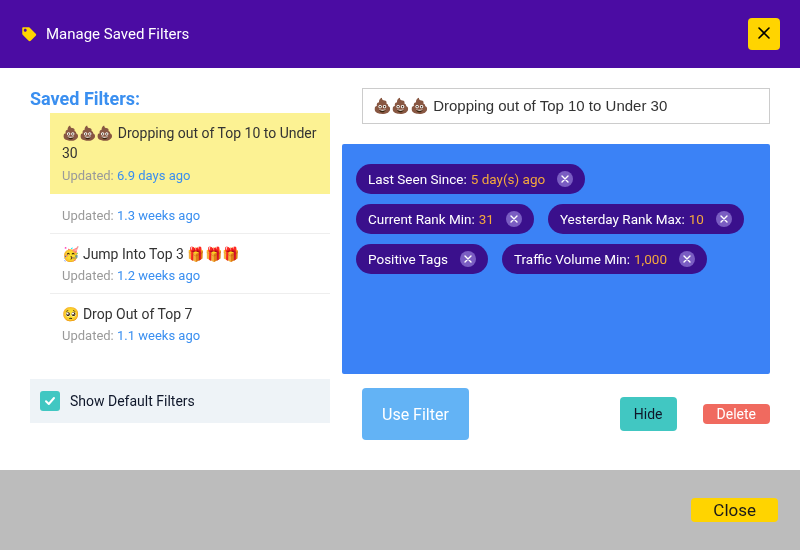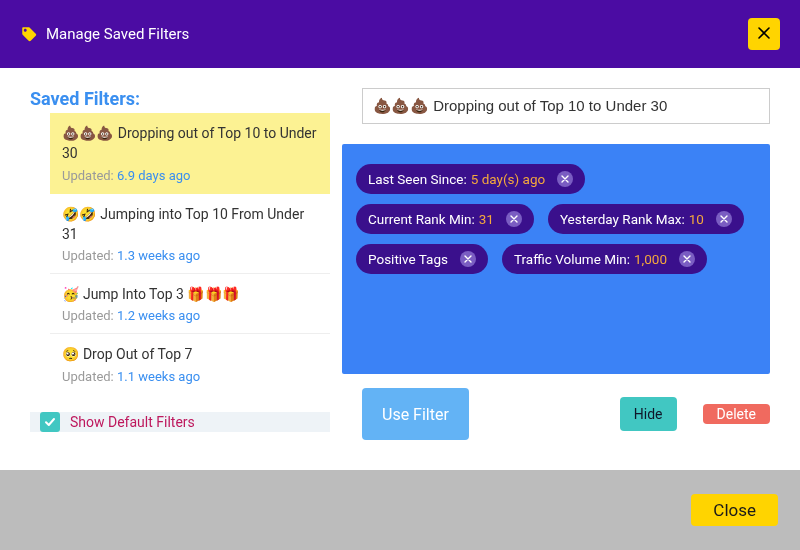--- a/index.html
+++ b/index.html
@@ -95,28 +95,28 @@
       line-height: 1.45;
     }
     .filter-updated {
       margin-top: 4px;
       font-size: 13px;
     }
     .filter-updated .upd-label { color: #9a9a9a; }
     .filter-updated .upd-val { color: #3a8ff0; }
 
     .show-defaults {
-      margin-top: 18px;
+      margin-top: 26px;
       background: #eef3f7;
-      padding: 0 10px;
+      padding: 12px 10px;
       display: flex;
       align-items: center;
       gap: 10px;
       font-size: 14px;
-      color: #be185d;
+      color: #0f172a;
     }
     .show-defaults .chk {
       width: 20px;
       height: 20px;
       border-radius: 3px;
       background: #41c7c2;
       display: inline-flex;
       align-items: center;
       justify-content: center;
       color: #fff;
@@ -206,21 +206,21 @@
       background: #bcbcbc;
       display: flex;
       align-items: center;
       justify-content: flex-end;
       padding: 0 22px;
     }
     .btn-close {
       background: #ffd400;
       color: #1a1a1a;
       font-size: 17px;
-      height: 32px;
+      height: 24px;
       padding: 0 22px;
     }
   </style>
 </head>
 <body>
 
 <div class="modal">
 
   <div class="modal-header">
     <div class="header-left">
@@ -243,21 +243,20 @@
   <div class="modal-body">
 
     <div class="left-panel">
       <div class="saved-filters-heading">Saved Filters:</div>
       <div class="filter-list" id="filter-list">
           <div class="filter-item selected">
             <div class="filter-name">💩💩💩 Dropping out of Top 10 to Under 30</div>
             <div class="filter-updated"><span class="upd-label">Updated: </span><span class="upd-val">6.9 days ago</span></div>
           </div>
           <div class="filter-item">
-            <div class="filter-name">🤣🤣 Jumping into Top 10 From Under 31</div>
             <div class="filter-updated"><span class="upd-label">Updated: </span><span class="upd-val">1.3 weeks ago</span></div>
           </div>
           <div class="filter-item">
             <div class="filter-name">🥳 Jump Into Top 3 🎁🎁🎁</div>
             <div class="filter-updated"><span class="upd-label">Updated: </span><span class="upd-val">1.2 weeks ago</span></div>
           </div>
           <div class="filter-item">
             <div class="filter-name">🥺 Drop Out of Top 7</div>
             <div class="filter-updated"><span class="upd-label">Updated: </span><span class="upd-val">1.1 weeks ago</span></div>
           </div>

